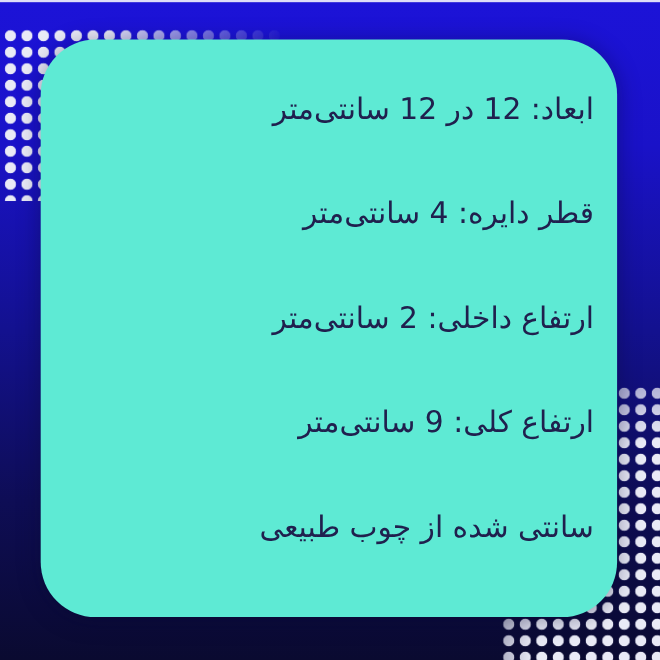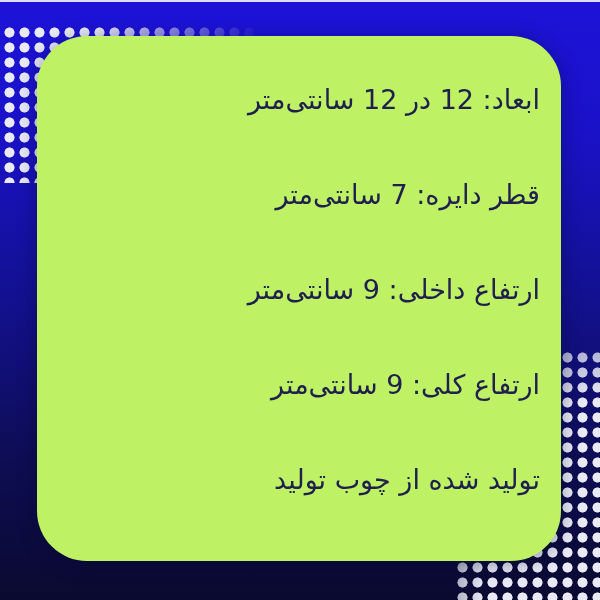--- a/index.html
+++ b/index.html
@@ -50,21 +50,21 @@
     height: 250px;
     -webkit-mask-image: radial-gradient(160% 160% at 100% 100%, #000 50%, transparent 98%);
     mask-image: radial-gradient(160% 160% at 100% 100%, #000 50%, transparent 98%);
   }
   .card {
     position: absolute;
     left: 37px;
     top: 36px;
     width: 524px;
     height: 525px;
-    background: #bef264;
+    background: #5eead4;
     border-radius: 50px;
     box-shadow: 0 3px 20px rgba(8, 8, 50, 0.4);
     direction: rtl;
     padding: 17px 21px 0 21px;
     box-sizing: border-box;
   }
   .spec-line {
     height: 95px;
     display: flex;
     align-items: center;
@@ -79,18 +79,18 @@
 <body>
 
 <div class="stage">
   <div class="bg"></div>
   <div class="top-edge"></div>
   <div class="dots dots-tl"></div>
   <div class="dots dots-br"></div>
 
   <div class="card">
     <div class="spec-line">ابعاد: 12 در 12 سانتی‌متر</div>
-    <div class="spec-line">قطر دایره: 7 سانتی‌متر</div>
-    <div class="spec-line">ارتفاع داخلی: 9 سانتی‌متر</div>
+    <div class="spec-line">قطر دایره: 4 سانتی‌متر</div>
+    <div class="spec-line">ارتفاع داخلی: 2 سانتی‌متر</div>
     <div class="spec-line">ارتفاع کلی: 9 سانتی‌متر</div>
-    <div class="spec-line">تولید شده از چوب تولید</div>
+    <div class="spec-line">سانتی شده از چوب طبیعی</div>
   </div>
 </div>
 
 </body></html>

